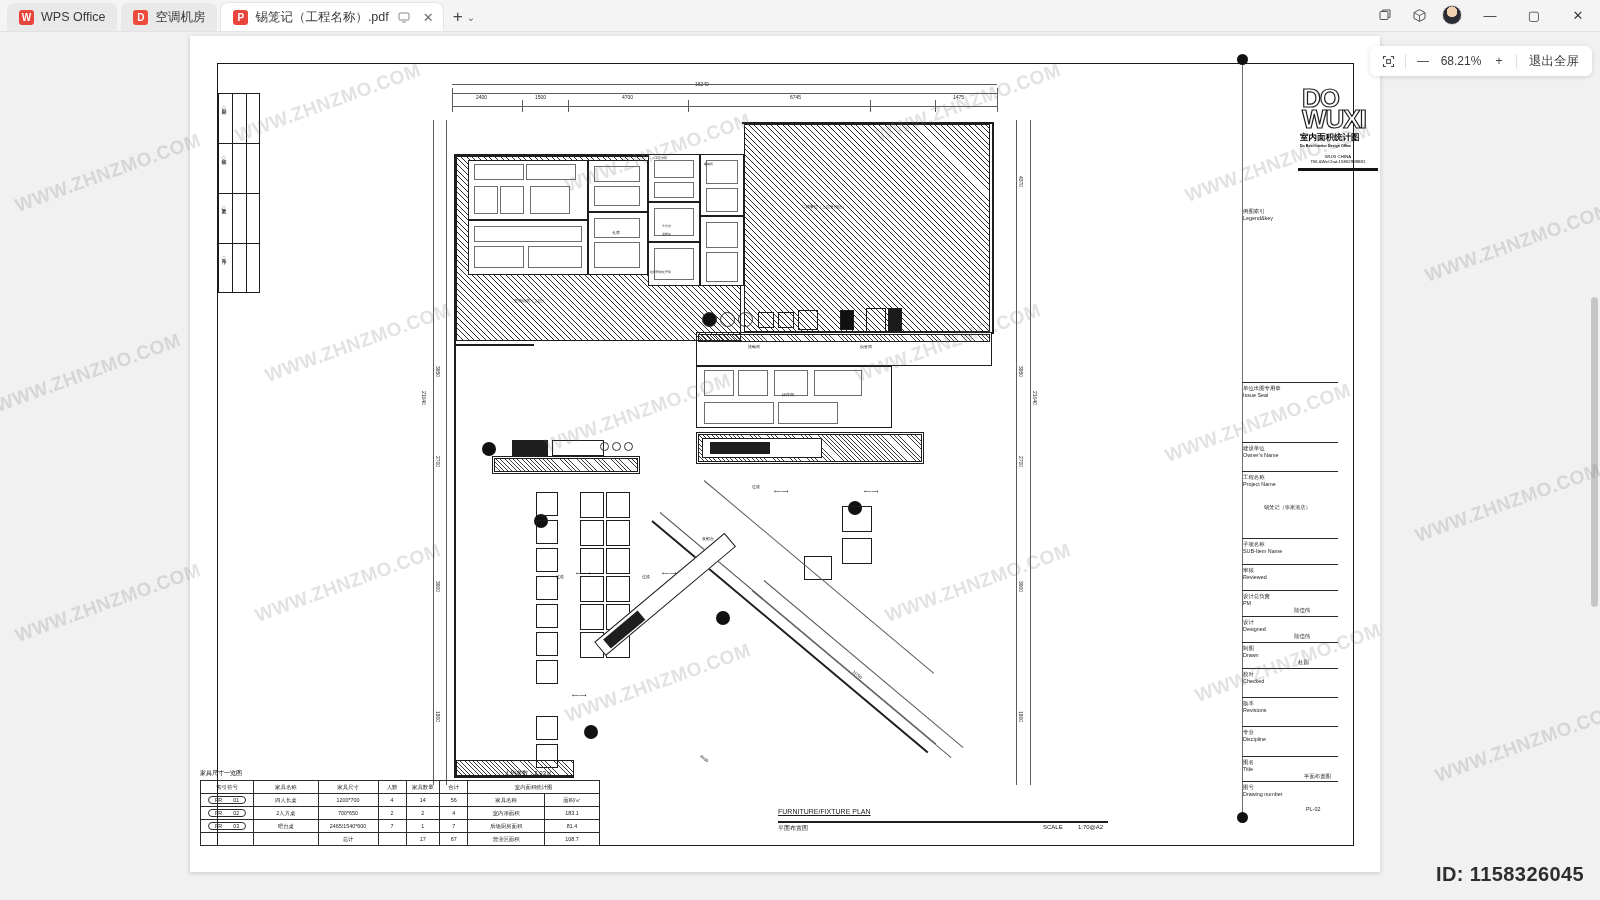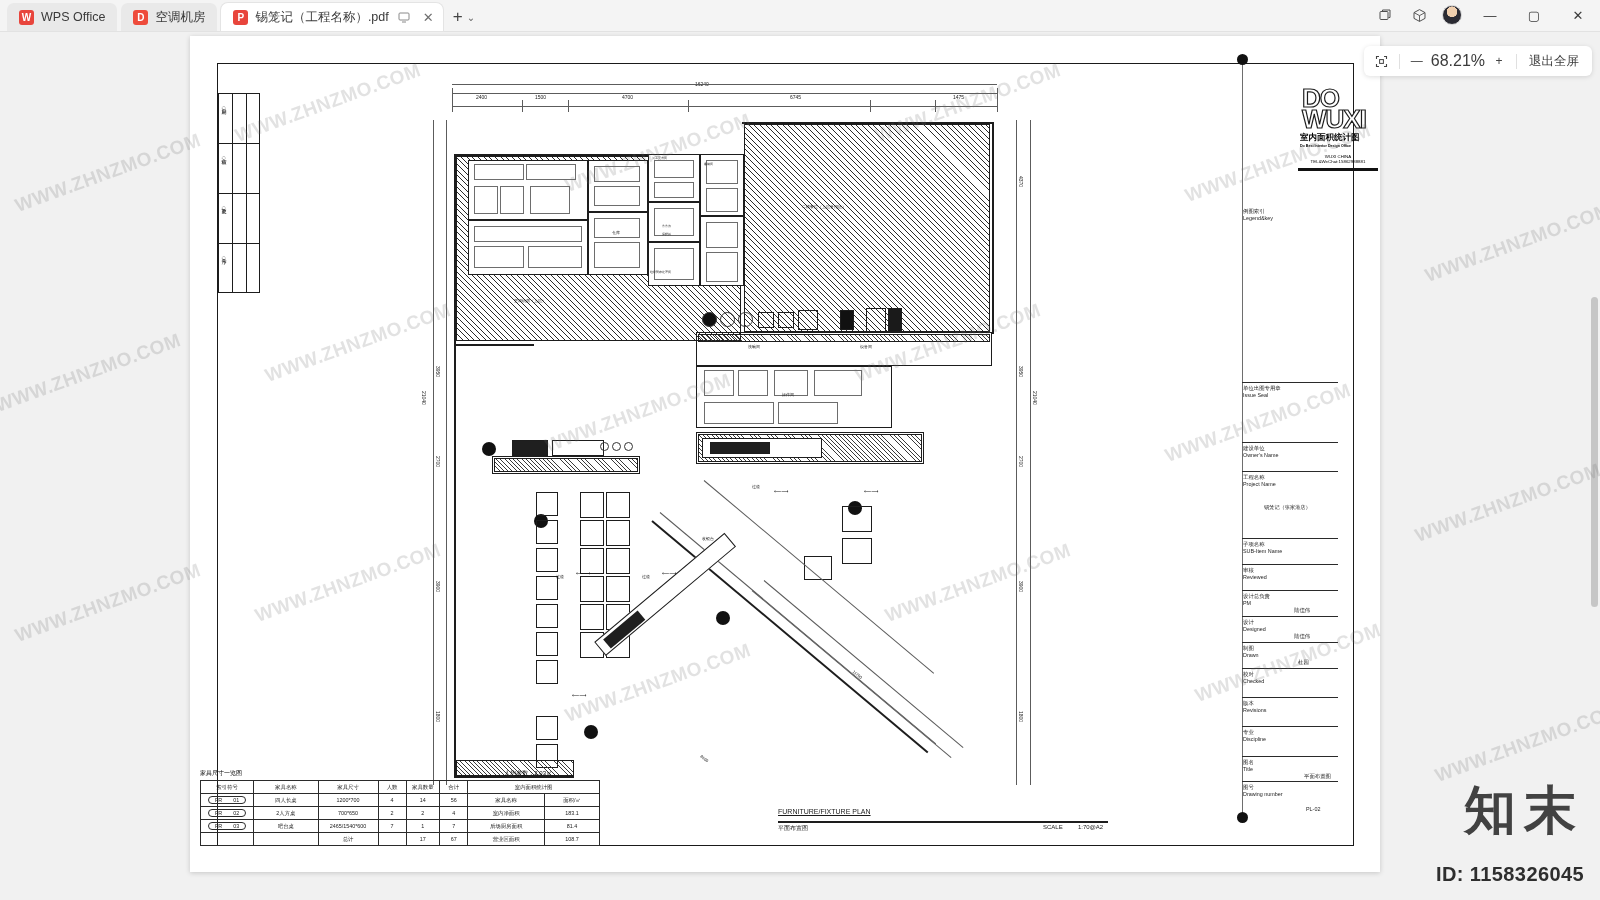--- a/index.html
+++ b/index.html
@@ -54,21 +54,21 @@
   #zoombar {
     position: absolute; right: 8px; top: 46px; height: 30px;
     display: flex; align-items: center; gap: 0px;
     background: #ffffff; border-radius: 6px;
     box-shadow: 0 1px 5px rgba(0,0,0,.13);
     padding: 0 4px; font-size: 12px; color: #3b3b3b; z-index: 40;
   }
   #zoombar .zi { width: 28px; height: 26px; display: flex; align-items: center;
     justify-content: center; color: #444; }
   #zoombar .sep { width: 1px; height: 15px; background: #e0e0e0; margin: 0 3px; }
-  #zoombar .zlevel { min-width: 48px; text-align: center; font-size: 16px; }
+  #zoombar .zlevel { min-width: 48px; text-align: center; font-size: 12px; }
   #zoombar .exitfs { padding: 0 9px; font-size: 12.5px; color: #3b3b3b; }
 
   
   #docarea {
     position: absolute; left: 0; top: 32px; width: 1600px; height: 868px;
     background: #f1f1f1; overflow: hidden;
   }
   #page {
     position: absolute; left: 190px; top: 4px; width: 1190px; height: 836px;
     background: #ffffff; box-shadow: 0 1px 5px rgba(0,0,0,.18);
@@ -635,15 +635,14 @@
   <div class="wm" style="left:870px; top:60px;">WWW.ZHNZMO.COM</div>
   <div class="wm" style="left:850px; top:300px;">WWW.ZHNZMO.COM</div>
   <div class="wm" style="left:880px; top:540px;">WWW.ZHNZMO.COM</div>
   <div class="wm" style="left:1180px;top:120px;">WWW.ZHNZMO.COM</div>
   <div class="wm" style="left:1160px;top:380px;">WWW.ZHNZMO.COM</div>
   <div class="wm" style="left:1190px;top:620px;">WWW.ZHNZMO.COM</div>
   <div class="wm" style="left:1420px;top:200px;">WWW.ZHNZMO.COM</div>
   <div class="wm" style="left:1410px;top:460px;">WWW.ZHNZMO.COM</div>
   <div class="wm" style="left:1430px;top:700px;">WWW.ZHNZMO.COM</div>
 
-  <div id="zhimo-logo">知末</div>
   <div id="zhimo-id">ID: 1158326045</div>
 </div>
 
 </body></html>

